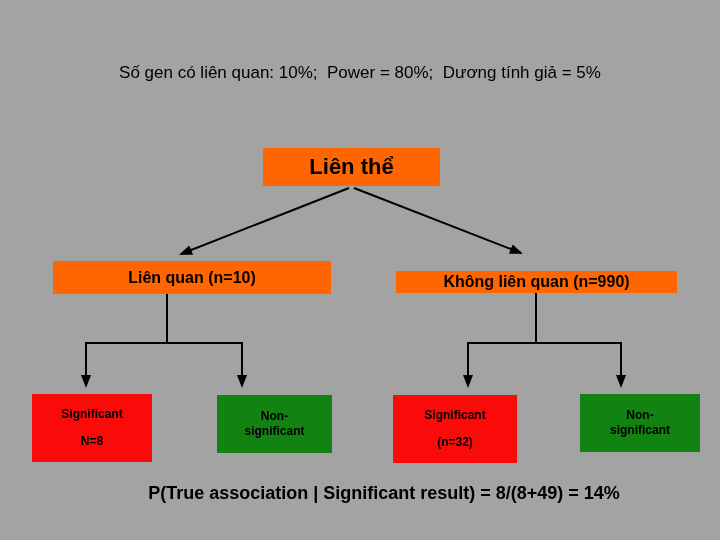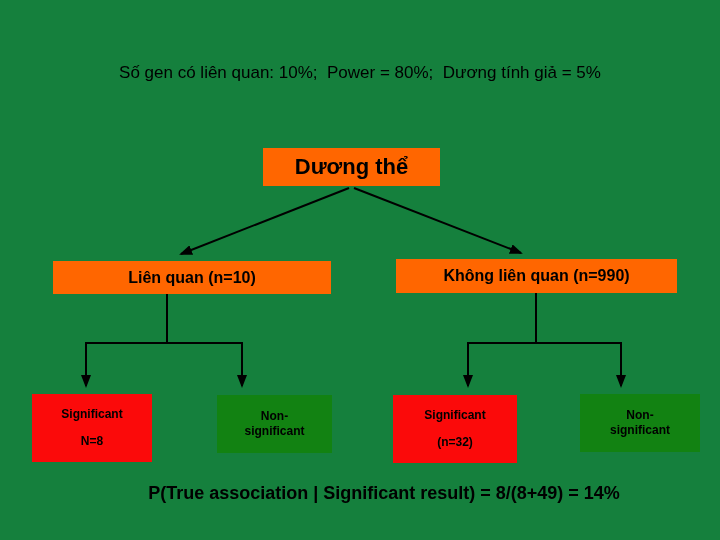--- a/index.html
+++ b/index.html
@@ -5,21 +5,21 @@
   html, body {
     margin: 0;
     padding: 0;
     background: #ffffff;
     font-family: "Liberation Sans", "DejaVu Sans", sans-serif;
   }
   .slide {
     position: relative;
     width: 720px;
     height: 540px;
-    background: #15803d;
+    background: #a3a3a3;
     overflow: hidden;
   }
   .title {
     position: absolute;
     top: 63px;
     left: 0;
     width: 720px;
     text-align: center;
     font-size: 17px;
     font-weight: 400;
@@ -53,23 +53,23 @@
     font-size: 16px;
   }
   .branch-left {
     left: 53px;
     top: 261px;
     width: 278px;
     height: 33px;
   }
   .branch-right {
     left: 396px;
-    top: 259px;
+    top: 271px;
     width: 281px;
-    height: 34px;
+    height: 22px;
   }
   .leaf {
     flex-direction: column;
     font-size: 12px;
     line-height: 1.25;
   }
   .leaf-sig {
     justify-content: space-evenly;
   }
   .leaf-1 { left: 32px;  top: 394px; width: 120px; height: 68px; }
@@ -110,21 +110,21 @@
     <line x1="86" y1="343" x2="242" y2="343" stroke="#000000" stroke-width="2"></line>
     <line x1="86" y1="342" x2="86" y2="386" stroke="#000000" stroke-width="2" marker-end="url(#arrowhead)"></line>
     <line x1="242" y1="342" x2="242" y2="386" stroke="#000000" stroke-width="2" marker-end="url(#arrowhead)"></line>
 
     <line x1="536" y1="293" x2="536" y2="343" stroke="#000000" stroke-width="2"></line>
     <line x1="468" y1="343" x2="621" y2="343" stroke="#000000" stroke-width="2"></line>
     <line x1="468" y1="342" x2="468" y2="386" stroke="#000000" stroke-width="2" marker-end="url(#arrowhead)"></line>
     <line x1="621" y1="342" x2="621" y2="386" stroke="#000000" stroke-width="2" marker-end="url(#arrowhead)"></line>
   </svg>
 
-  <div class="node root" style="background-color: rgb(255, 102, 0);">Dương thể</div>
+  <div class="node root" style="background-color: rgb(255, 102, 0);">Liên thể</div>
 
   <div class="node branch branch-left" style="background-color: rgb(255, 102, 0);">Liên quan (n=10)</div>
 
   <div class="node branch branch-right" style="background-color: rgb(255, 102, 0);">Không liên quan (n=990)</div>
 
   <div class="node leaf leaf-sig leaf-1" style="background-color: rgb(251, 10, 10);">
     <span>Significant</span>
     <span>N=8</span>
   </div>
 

